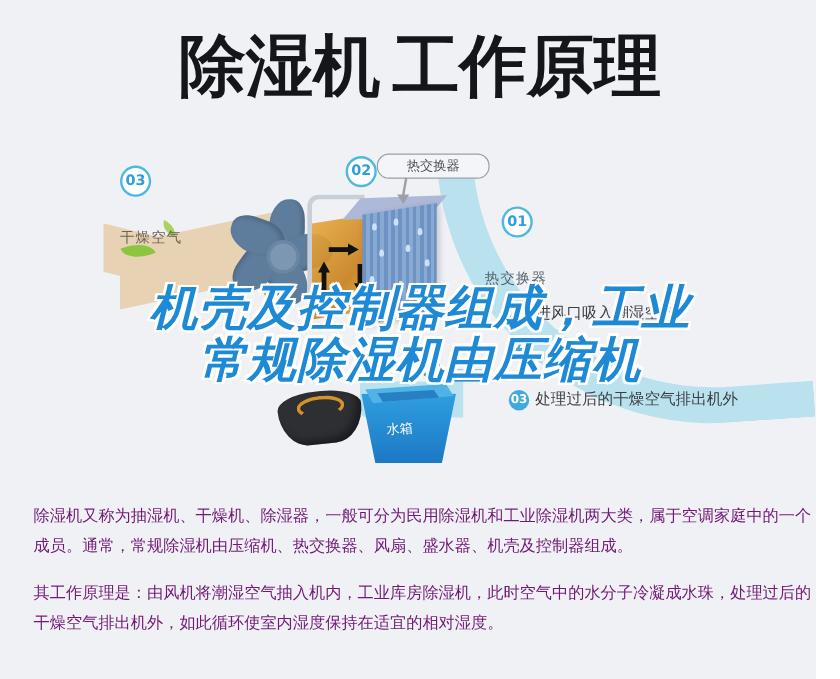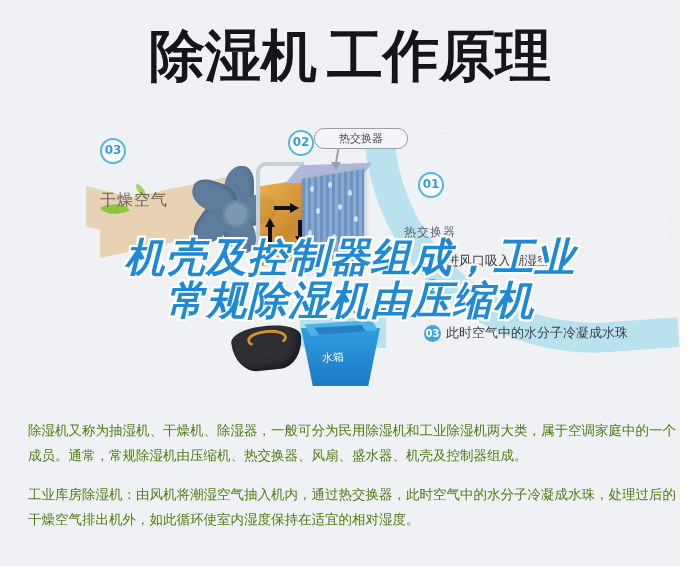--- a/index.html
+++ b/index.html
@@ -93,21 +93,21 @@
     top: 28px;
     width: 46px;
     height: 52px;
     background: #e8d2b4;
     clip-path: polygon(0 0, 100% 22%, 100% 100%, 0 78%);
   }
   .dry-label {
     position: absolute;
     left: 100px;
     top: 70px;
-    font-size: 16px;
+    font-size: 12px;
     color: #6b6256;
     font-family: "DejaVu Sans", sans-serif;
     letter-spacing: 1px;
   }
 
   .leaf {
     position: absolute;
     background: #8cc63f;
     border-radius: 0 100% 0 100%;
   }
@@ -428,21 +428,21 @@
   
   .body-text {
     position: absolute;
     left: 28px;
     top: 418px;
     width: 648px;
   }
   .para {
     font-size: 13.5px;
     line-height: 25px;
-    color: #4d7c0f;
+    color: #701a75;
     font-family: "DejaVu Sans", sans-serif;
     margin: 0 0 14px 0;
     text-align: left;
   }
   .para:last-child { margin-bottom: 0; }
 </style>
 </head>
 <body>
 
 <div id="page">
@@ -531,29 +531,29 @@
     <div class="legend">
       <div class="legend-row">
         <span class="legend-num">01</span>
         <span class="legend-txt">进风口吸入潮湿空气</span>
       </div>
       <div class="legend-row">
         <span class="legend-num">02</span>
       </div>
       <div class="legend-row" style="margin-top:20px">
         <span class="legend-num">03</span>
-        <span class="legend-txt">此时空气中的水分子冷凝成水珠</span>
+        <span class="legend-txt">处理过后的干燥空气排出机外</span>
       </div>
     </div>
 
   </div>
 
   <div class="overlay">
     <div class="ov-line">机壳及控制器组成，工业</div>
     <div class="ov-line">常规除湿机由压缩机</div>
   </div>
 
   <div class="body-text">
     <p class="para">除湿机又称为抽湿机、干燥机、除湿器，一般可分为民用除湿机和工业除湿机两大类，属于空调家庭中的一个成员。通常，常规除湿机由压缩机、热交换器、风扇、盛水器、机壳及控制器组成。</p>
-    <p class="para">工业库房除湿机：由风机将潮湿空气抽入机内，通过热交换器，此时空气中的水分子冷凝成水珠，处理过后的干燥空气排出机外，如此循环使室内湿度保持在适宜的相对湿度。</p>
+    <p class="para">其工作原理是：由风机将潮湿空气抽入机内，工业库房除湿机，此时空气中的水分子冷凝成水珠，处理过后的干燥空气排出机外，如此循环使室内湿度保持在适宜的相对湿度。</p>
   </div>
 
 </div>
 
 </body></html>

